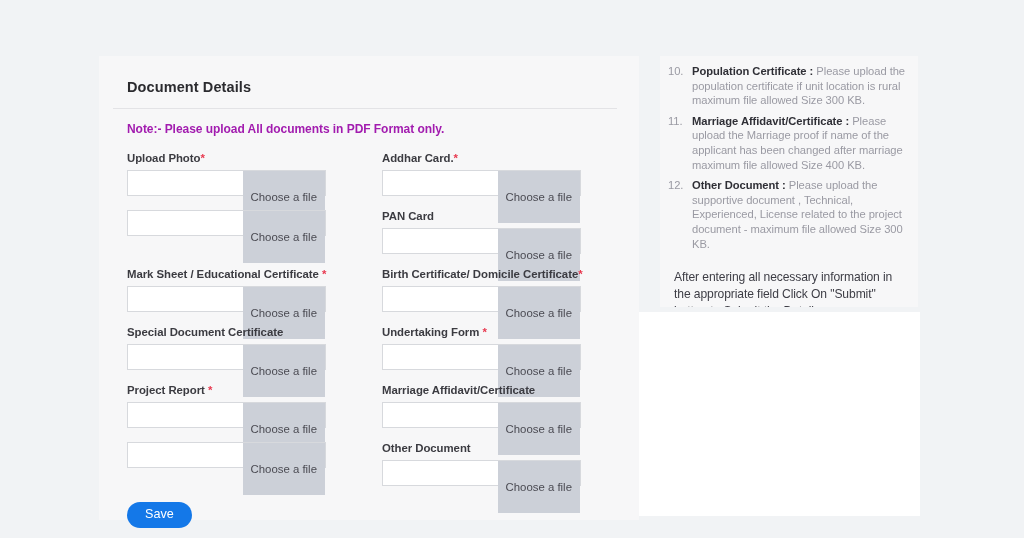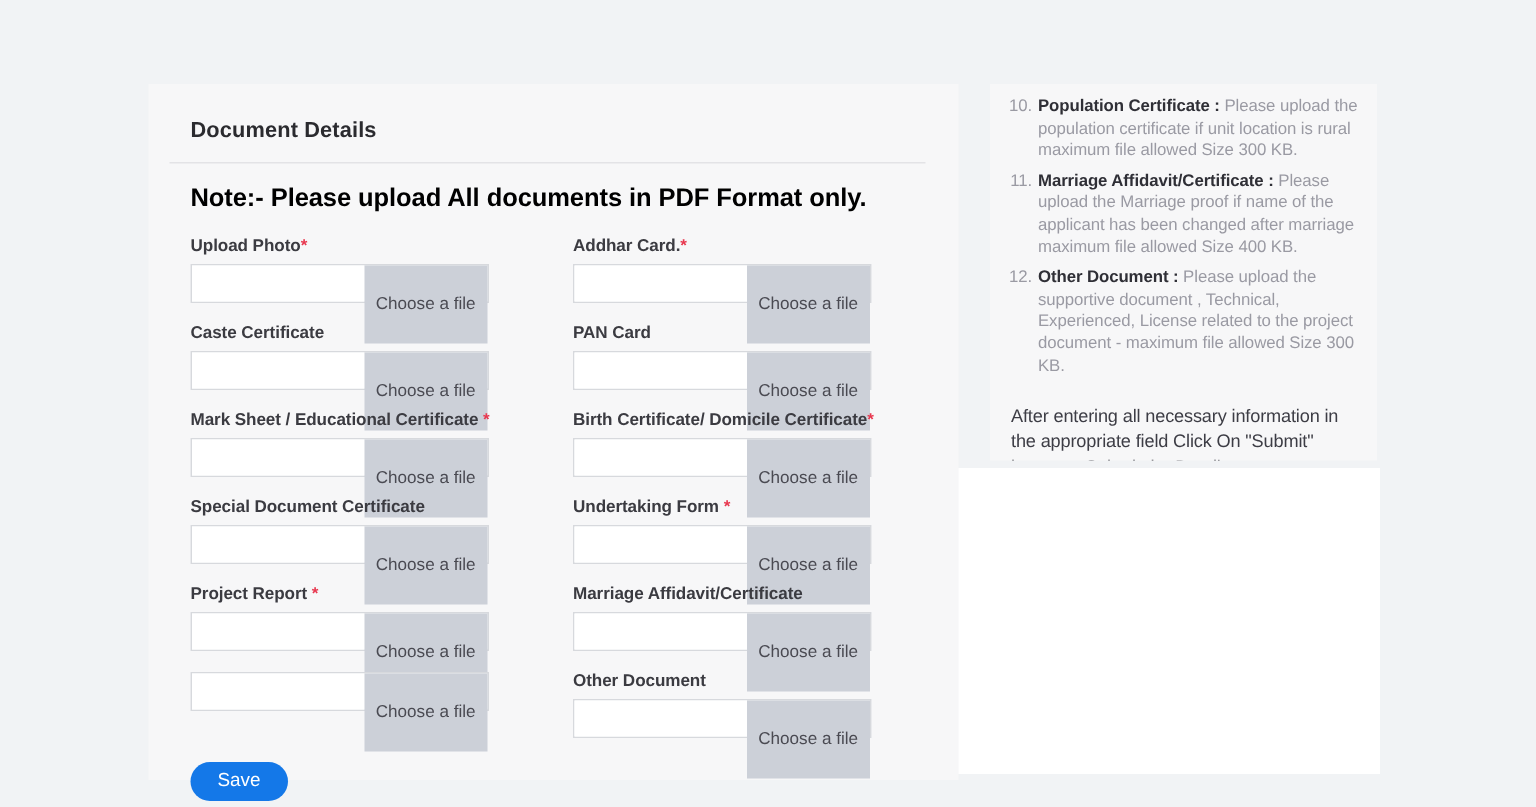--- a/index.html
+++ b/index.html
@@ -43,23 +43,23 @@
 
   .divider {
     margin: 13px 0 0 0;
     height: 1px;
     background: #e3e3e6;
     width: 504px;
   }
 
   .note {
     margin: 13px 0 0 14px;
-    font-size: 17px;
-    font-weight: bold;
-    color: #000000;
+    font-size: 12px;
+    font-weight: bold;
+    color: #a21caf;
     letter-spacing: -0.05px;
   }
 
   .fields {
     margin: 16px 0 0 0;
     display: grid;
     grid-template-columns: 255px 255px;
     column-gap: 0px;
     row-gap: 0px;
   }
@@ -150,21 +150,20 @@
     font-size: 11.2px;
     line-height: 14.6px;
     color: #9a9aa3;
     letter-spacing: -0.05px;
   }
   .info-num {
     position: absolute;
     left: 8px;
     top: 0;
     width: 20px;
-    text-align: right;
     color: #9a9aa3;
     font-size: 11.2px;
   }
   .info-term {
     font-weight: bold;
     color: #2f2f36;
   }
 
   .info-footer {
     margin: 18px 0 0 14px;
@@ -207,21 +206,20 @@
           </div>
         </div>
         <div class="field">
           <div class="field-label"><span>Addhar Card.</span><span class="req">*</span></div>
           <div class="file-input">
             <div class="file-text"></div>
             <div class="file-btn">Choose a file</div>
           </div>
         </div>
         <div class="field">
-          <div class="field-label"><span>Caste Certificate</span></div>
           <div class="file-input">
             <div class="file-text"></div>
             <div class="file-btn">Choose a file</div>
           </div>
         </div>
         <div class="field">
           <div class="field-label"><span>PAN Card</span></div>
           <div class="file-input">
             <div class="file-text"></div>
             <div class="file-btn">Choose a file</div>

